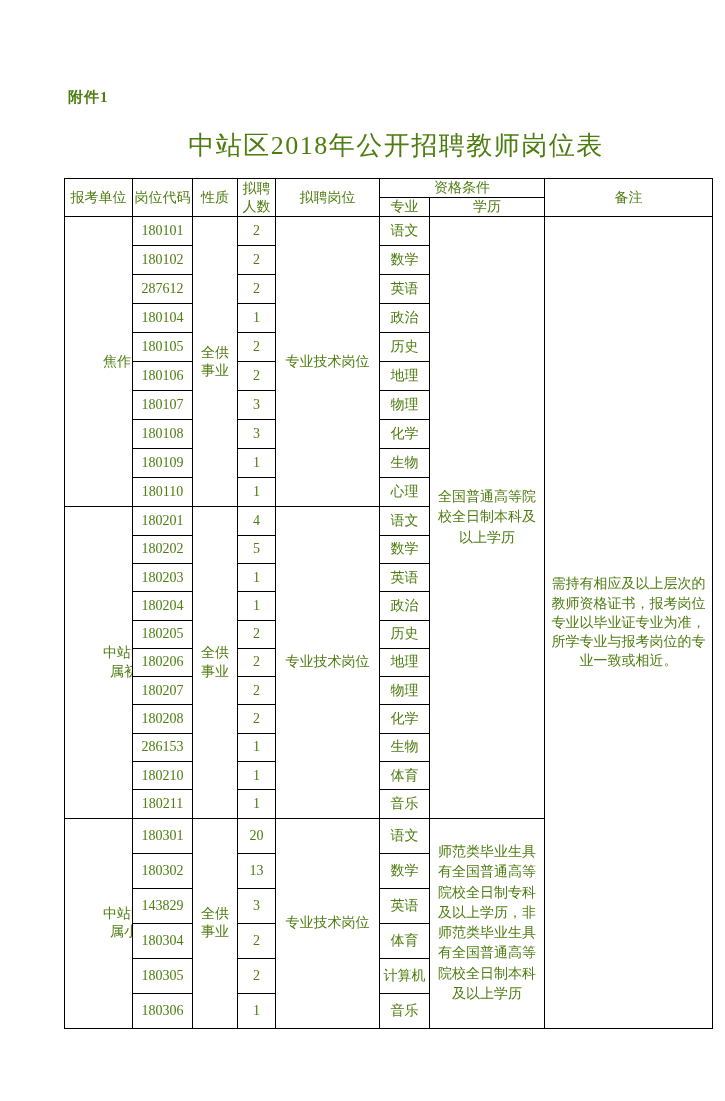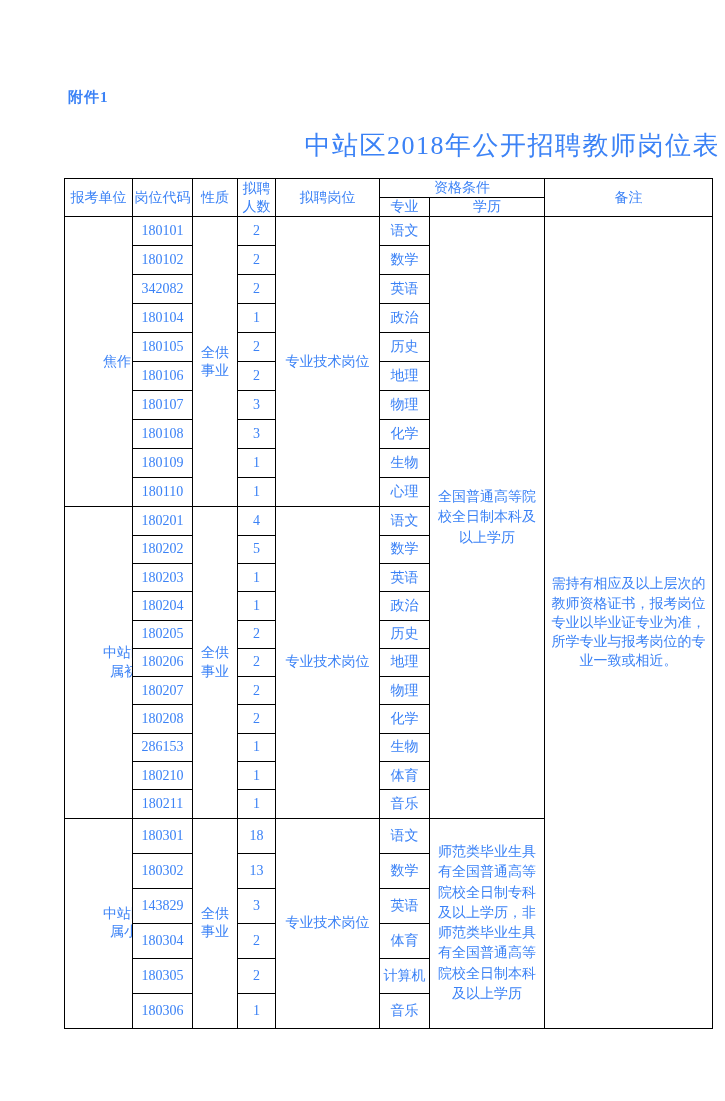--- a/index.html
+++ b/index.html
@@ -1,27 +1,27 @@
 <!DOCTYPE html>
 <html><head>
 <meta charset="utf-8">
 <style>
   html,body{margin:0;padding:0;background:#fff;}
   .page{
     position:relative;width:725px;height:1043px;background:#ffffff;
-    font-family:"Liberation Serif","DejaVu Serif",serif;color:#3b82f6;
+    font-family:"Liberation Serif","DejaVu Serif",serif;color:#4d7c0f;
     overflow:hidden;
   }
   .attachment{
     position:absolute;left:68px;top:88px;
     font-size:15px;font-weight:bold;letter-spacing:1px;
   }
   .doc-title{
     position:absolute;left:72px;top:128px;width:648px;
-    text-align:right;font-size:26px;letter-spacing:1.5px;white-space:nowrap;
+    text-align:center;font-size:26px;letter-spacing:1.5px;white-space:nowrap;
   }
   table.positions{
     position:absolute;left:64px;top:178px;
     border-collapse:collapse;table-layout:fixed;width:648px;
   }
   table.positions td{
     border:1px solid #000;text-align:center;vertical-align:middle;
     font-size:14px;line-height:1.3;padding:0;overflow:hidden;
   }
   .cell-inner{margin:0 auto;}
@@ -102,21 +102,21 @@
           </td>
           <td>
             <div class="cell-inner">2</div>
           </td>
           <td>
             <div class="cell-inner">数学</div>
           </td>
         </tr>
         <tr style="height: 29px;">
           <td>
-            <div class="cell-inner">342082</div>
+            <div class="cell-inner">287612</div>
           </td>
           <td>
             <div class="cell-inner">2</div>
           </td>
           <td>
             <div class="cell-inner">英语</div>
           </td>
         </tr>
         <tr style="height: 29px;">
           <td>
@@ -329,21 +329,21 @@
           <td class="col-unit" rowspan="6">
             <div class="cell-inner">中站区所属小学</div>
           </td>
           <td>
             <div class="cell-inner">180301</div>
           </td>
           <td class="nature" rowspan="6">
             <div class="cell-inner">全供事业</div>
           </td>
           <td>
-            <div class="cell-inner">18</div>
+            <div class="cell-inner">20</div>
           </td>
           <td rowspan="6">
             <div class="cell-inner">专业技术岗位</div>
           </td>
           <td>
             <div class="cell-inner">语文</div>
           </td>
           <td class="edu" rowspan="6">
             <div class="cell-inner">师范类毕业生具有全国普通高等院校全日制专科及以上学历，非师范类毕业生具有全国普通高等院校全日制本科及以上学历</div>
           </td>

